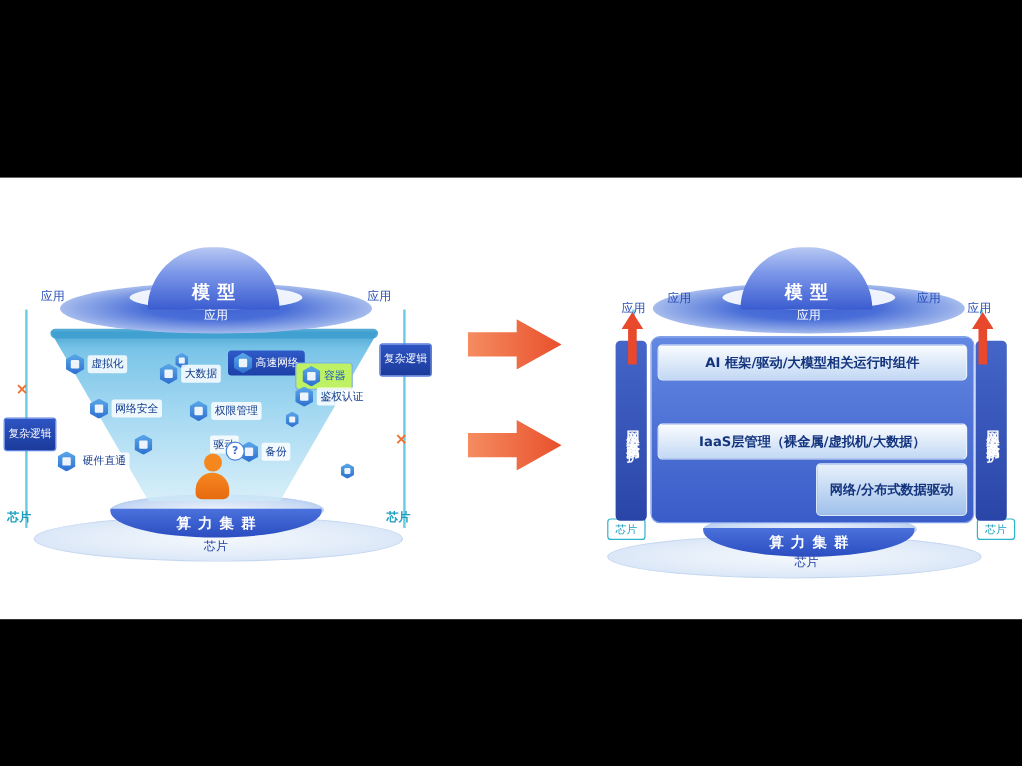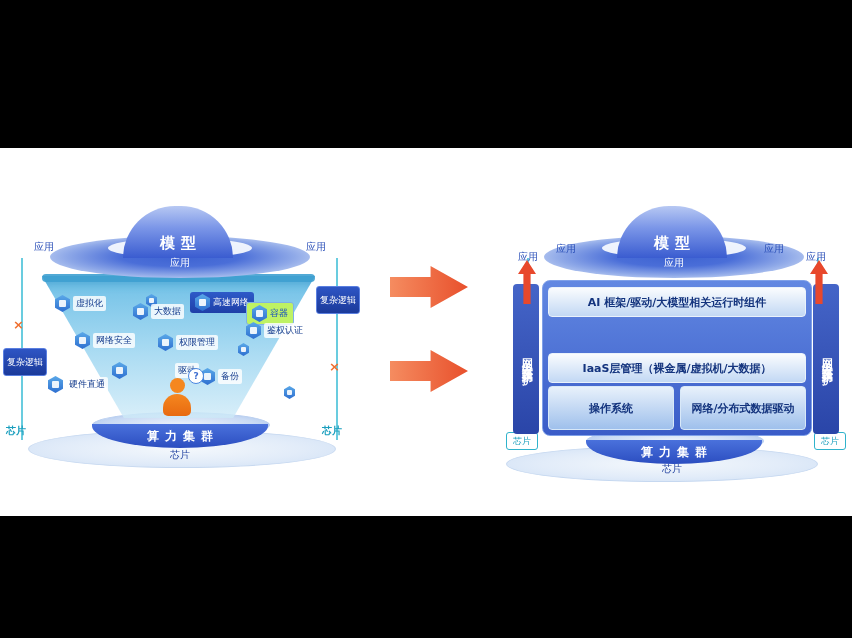--- a/index.html
+++ b/index.html
@@ -172,21 +172,20 @@
   <div class="abs plat-band" style="left:586px;top:440px;width:176px;height:24px;">
     <span>算力集群</span>
   </div>
   <div class="abs chip-text" style="left:652px;top:462px;width:40px;">芯片</div>
   <div class="abs chip-box" style="left:506px;top:432px;">芯片</div>
   <div class="abs chip-box" style="left:814px;top:432px;">芯片</div>
 
   <div class="abs stack-outer" style="left:542px;top:280px;"></div>
   <div class="abs stack-row" style="left:548px;top:287px;">AI 框架/驱动/大模型相关运行时组件</div>
   <div class="abs stack-row" style="left:548px;top:353px;">IaaS层管理（裸金属/虚拟机/大数据）</div>
-  <div class="abs stack-cell" style="left:548px;top:386px;">操作系统</div>
   <div class="abs stack-cell" style="left:680px;top:386px;">网络/分布式数据驱动</div>
 
   <div class="abs shield-bar" style="left:513px;top:284px;">
     <span>网络安全防护</span>
   </div>
   <div class="abs shield-bar" style="left:813px;top:284px;">
     <span>网络安全防护</span>
   </div>
 
   <div class="abs up-arrow" style="left:518px;top:260px;"></div>

